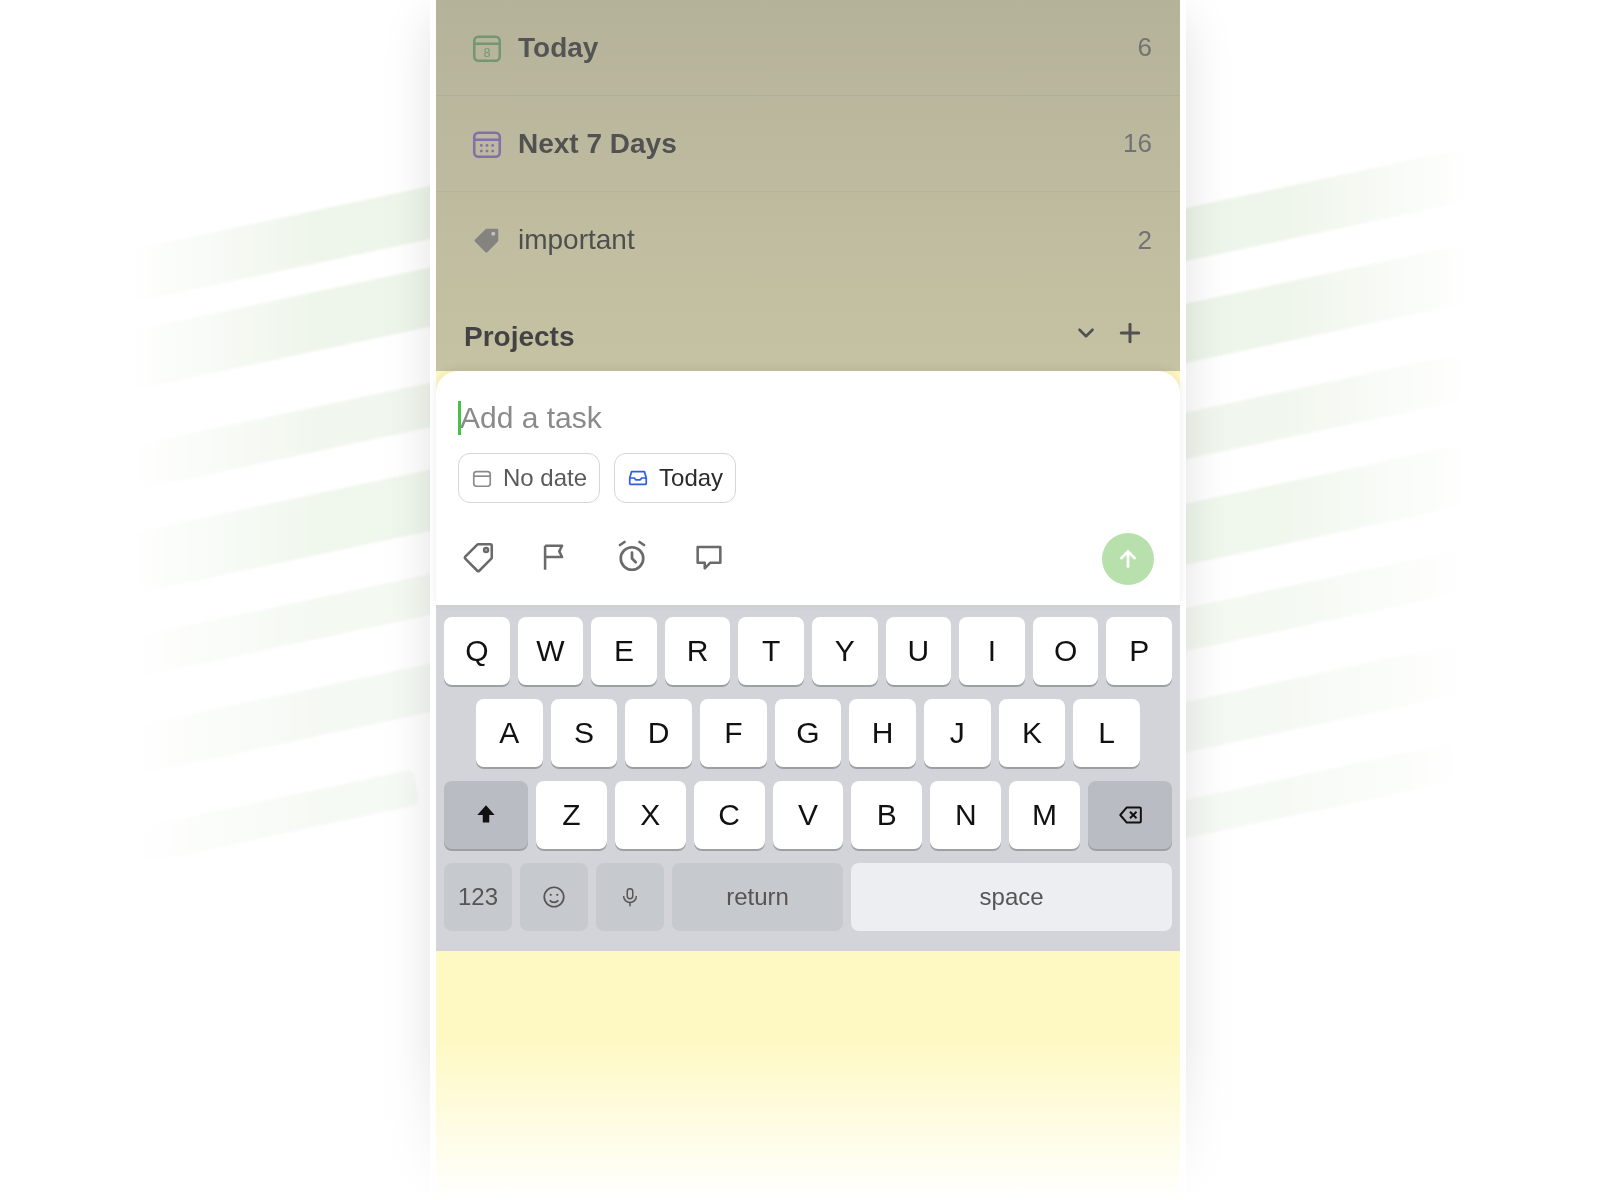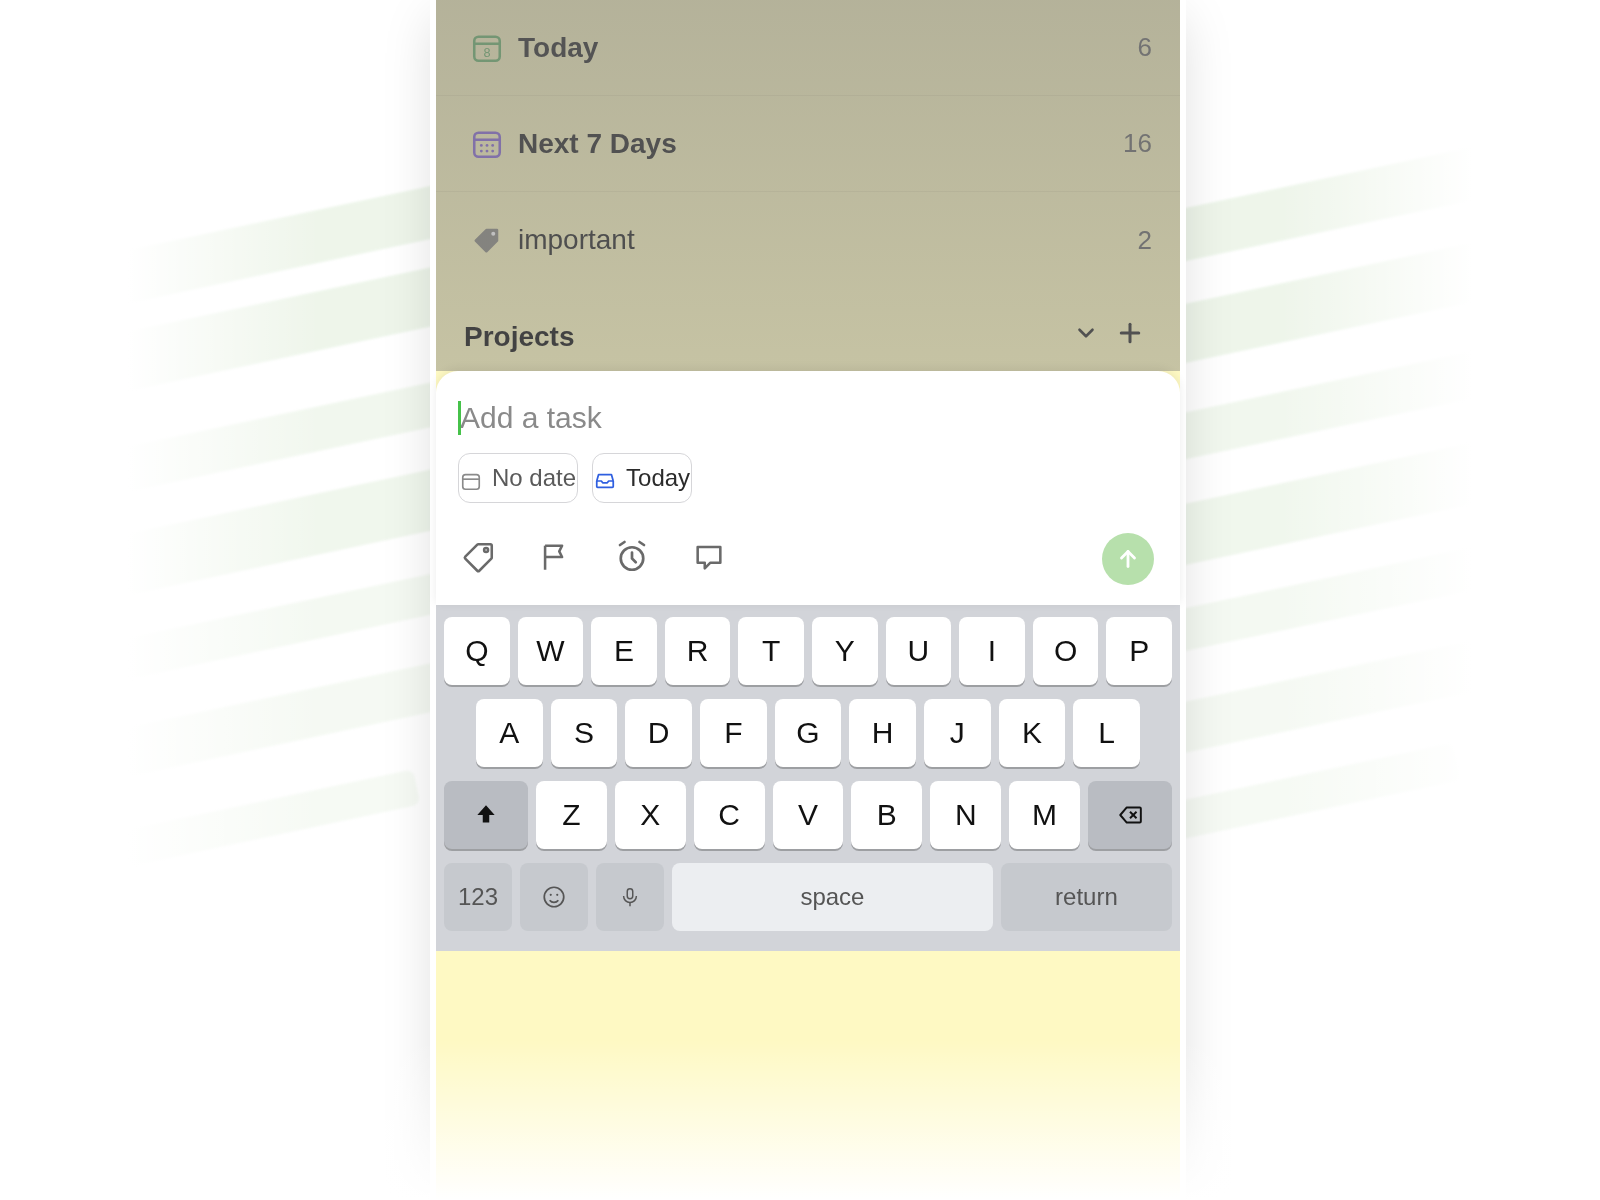--- a/index.html
+++ b/index.html
@@ -99,23 +99,23 @@
   font-size:30px;
   color:#8a8a8a;
   padding: 4px 2px 18px 2px;
   position:relative;
 }
 .cursor-bar {
   position:absolute; left:0; top:4px; width:3px; height:34px; background:#46c24a;
 }
 .chip-row { display:flex; gap:14px; padding-bottom:12px;}
 .chip {
-  display:flex; align-items:flex-end; gap:10px;
+  display:flex; align-items:center; gap:10px;
   border:1.5px solid #d6d6d9; border-radius:12px;
-  padding: 10px 1px; font-size:24px; color:#5a5a5a;
+  padding: 10px 12px; font-size:24px; color:#5a5a5a;
 }
 .chip.inbox { color:#2b2b2b; }
 .chip .chip-icon { display:flex; }
 .tool-row {
   display:flex; align-items:center; gap:42px;
   padding: 18px 4px 6px 4px;
 }
 .tool-row .spacer { flex:1; }
 .send-btn {
   width:52px; height:52px; border-radius:50%;
@@ -351,22 +351,22 @@
             <path d="M8 15c1 1.3 2.4 2 4 2s3-.7 4-2"></path>
           </svg>
       </div>
       <div class="key mic">
         <svg width="22" height="26" viewBox="0 0 24 24" fill="none" stroke="#555" stroke-width="1.6">
             <rect x="9" y="3" width="6" height="11" rx="3"></rect>
             <path d="M5 11a7 7 0 0 0 14 0"></path>
             <line x1="12" y1="18" x2="12" y2="22"></line>
           </svg>
       </div>
+      <div class="key return">
+          <span>return</span>
+        </div>
       <div class="key space">
           <span>space</span>
         </div>
-      <div class="key return">
-          <span>return</span>
-        </div>
     </div>
   </div>
 
 </div>
 
 </body></html>

